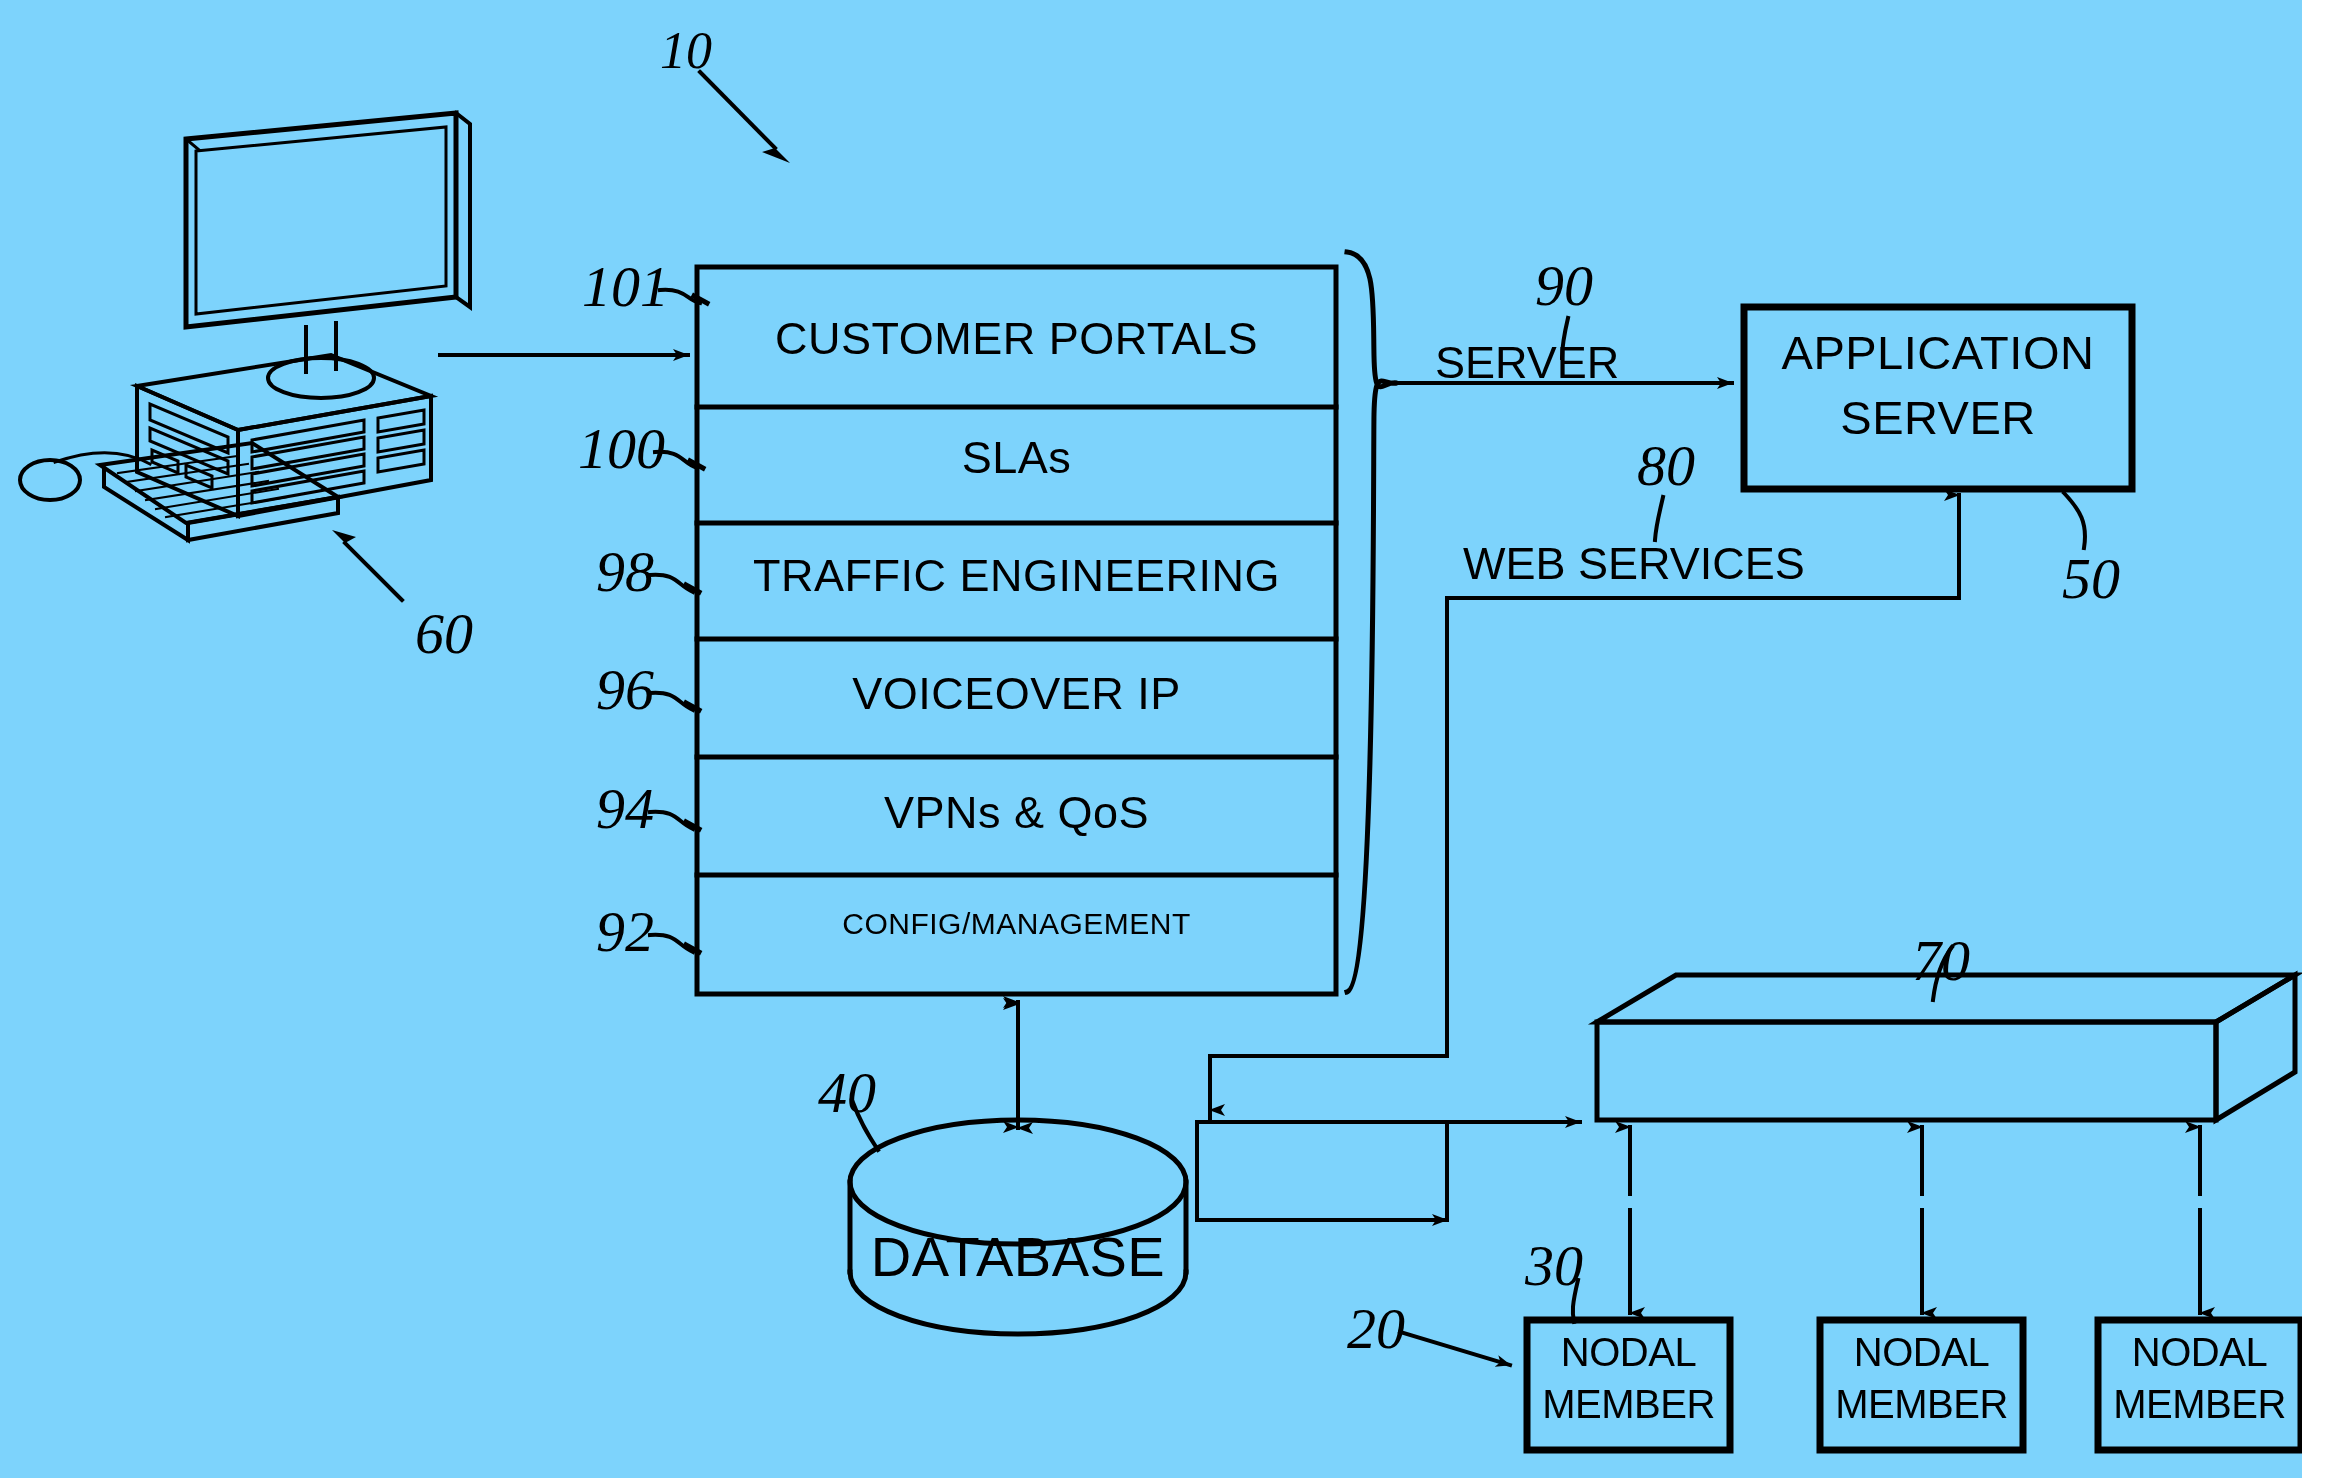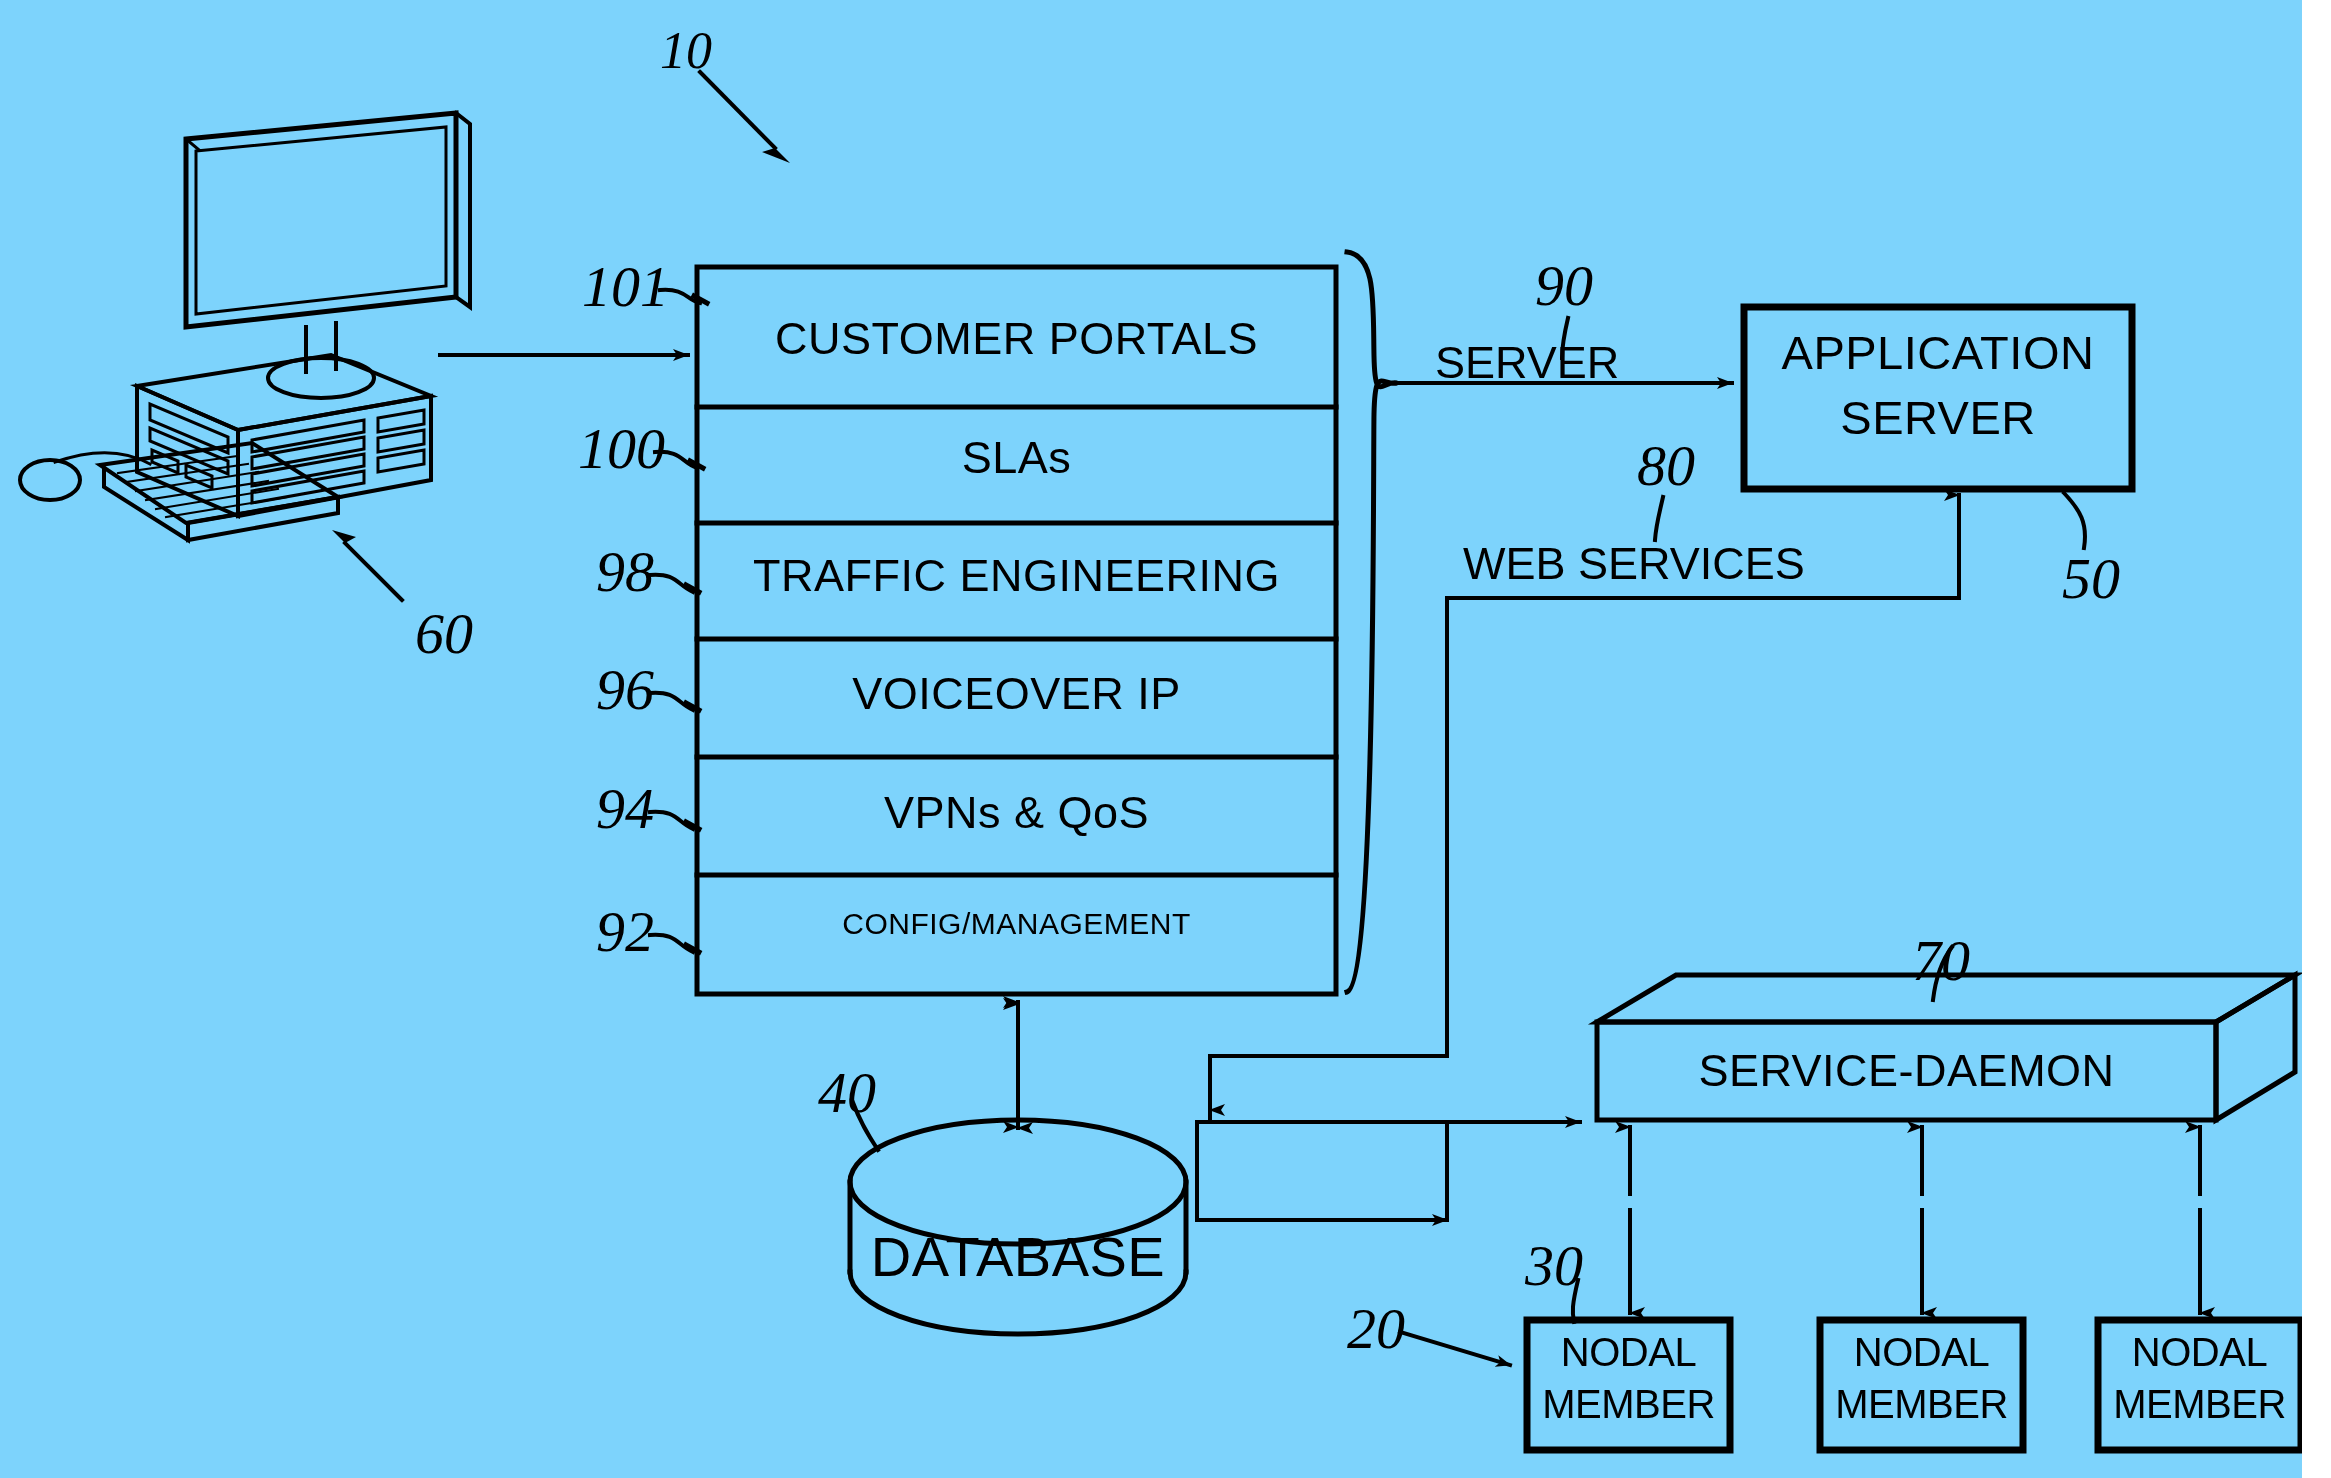--- a/index.html
+++ b/index.html
@@ -316,21 +316,20 @@
   <div class="conn-label" style="left:1463px; top:538px;">WEB SERVICES</div>
   <div class="ref" style="left:1637px; top:437px;">80</div>
 
   <div class="blk-text appsrv-label" style="left:1744px; top:327px; width:388px;">APPLICATION</div>
   <div class="blk-text appsrv-label" style="left:1744px; top:392px; width:388px;">SERVER</div>
   <div class="ref" style="left:2062px; top:550px;">50</div>
 
   <div class="blk-text db-label" style="left:850px; top:1226px; width:336px;">DATABASE</div>
   <div class="ref" style="left:818px; top:1048px;margin-top:16px;">40</div>
 
-  <div class="blk-text daemon-label" style="left:1597px; top:1046px; width:619px;">SERVICE-DAEMON</div>
   <div class="ref" style="left:1912px; top:932px;">70</div>
 
   <div class="blk-text nodal-label" style="left:1527px; top:1330px; width:203px;">NODAL</div>
   <div class="blk-text nodal-label" style="left:1527px; top:1382px; width:203px;">MEMBER</div>
 
   <div class="blk-text nodal-label" style="left:1820px; top:1330px; width:203px;">NODAL</div>
   <div class="blk-text nodal-label" style="left:1820px; top:1382px; width:203px;">MEMBER</div>
 
   <div class="blk-text nodal-label" style="left:2098px; top:1330px; width:203px;">NODAL</div>
   <div class="blk-text nodal-label" style="left:2098px; top:1382px; width:203px;">MEMBER</div>

